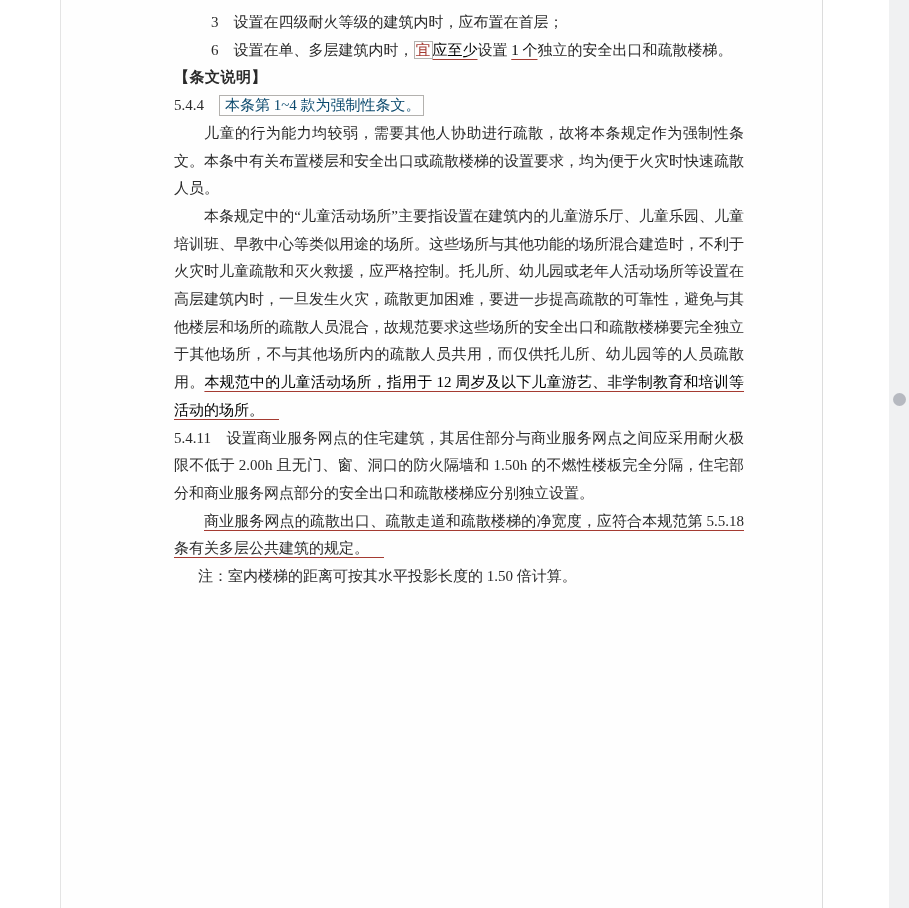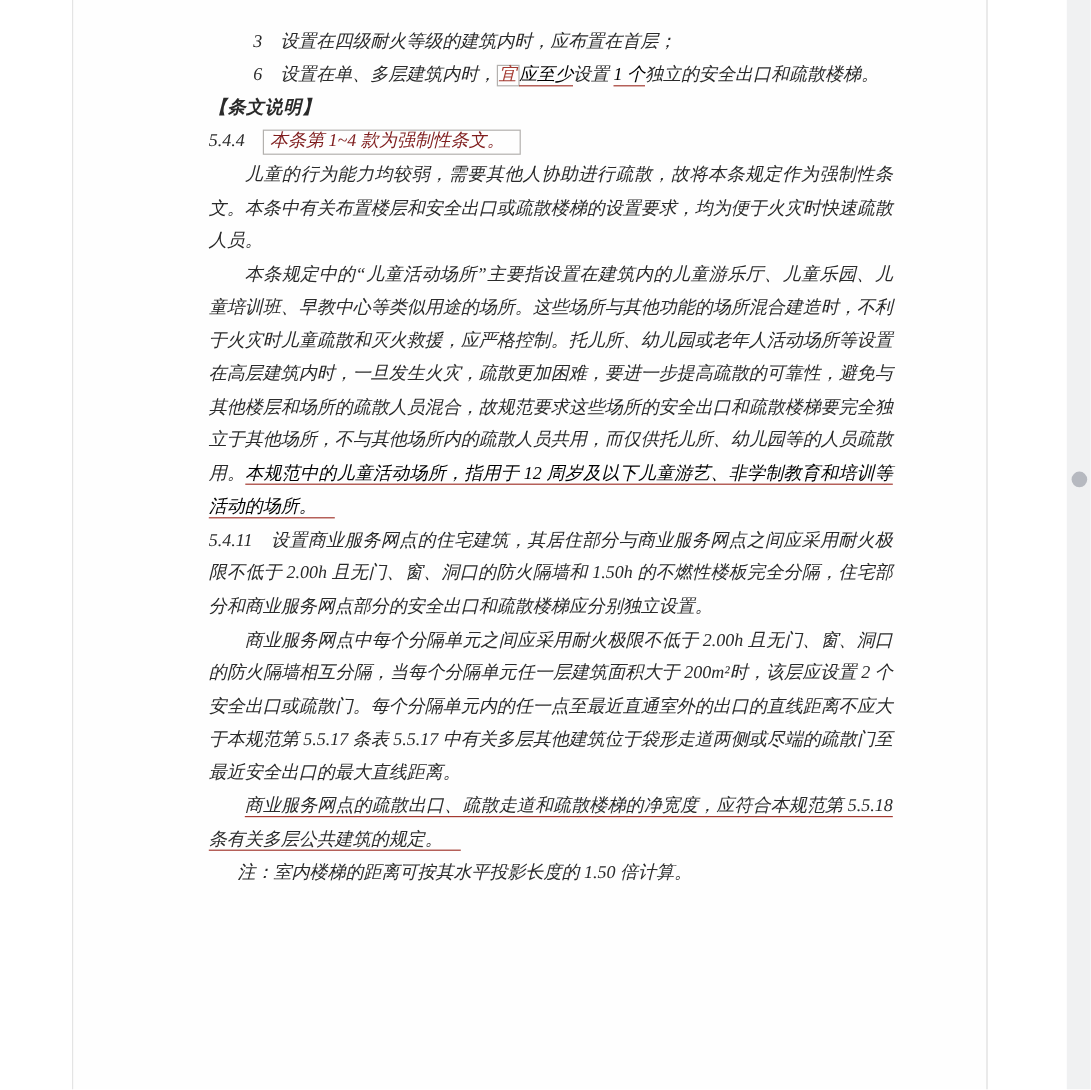--- a/index.html
+++ b/index.html
@@ -8,21 +8,21 @@
     background:#ffffff;
     font-family:"Liberation Serif","DejaVu Serif",serif;
   }
   .page{
     position:absolute; left:60px; top:0; width:761px; height:908px;
     background:#fefefe;
     border-left:1px solid #e4e4e4;
     border-right:1px solid #dcdcdc;
   }
   .content{
-    position:absolute; left:113px; top:22px; width:570px;font-style:italic;
+    position:absolute; left:113px; top:9px; width:570px;
   }
   .content p{
     margin:0; font-size:15px; line-height:27.7px;
     color:#2a2a2a; text-align:justify;
   }
   .indent{ text-indent:30px; }
   .li{ padding-left:37px; }
   .sec{ font-weight:600; letter-spacing:0.5px; }
   .note{ font-size:13px; padding-left:24px; text-align:left; color:#333; }
   .ins{
@@ -31,23 +31,23 @@
     text-decoration-thickness:1px;
     text-underline-offset:4px;
     text-decoration-color:#a43a31;
   }
   .delbox{
     color:#a43a31;
     border:1px solid #b3b1ae;
     padding:0 1px;
   }
   .kbox{
-    color:#7f1d1d;
+    color:#0c4a6e;
     border:1px solid #b3b1ae;
-    padding:1px 12px 2px 5px;
+    padding:1px 2px 2px 5px;
   }
   .strip{
     position:absolute; left:889px; top:0; width:20px; height:908px;
     background:#f0f1f2;
   }
   .dot{
     position:absolute; left:893px; top:393px; width:13px; height:13px;
     border-radius:50%;
     background:#b6b9c0;
     cursor:pointer;
@@ -77,21 +77,20 @@
 
       <p class="indent">儿童的行为能力均较弱，需要其他人协助进行疏散，故将本条规定作为强制性条文。本条中有关布置楼层和安全出口或疏散楼梯的设置要求，均为便于火灾时快速疏散人员。</p>
 
 
       <p class="indent">
         <span>本条规定中的“儿童活动场所”主要指设置在建筑内的儿童游乐厅、儿童乐园、儿童培训班、早教中心等类似用途的场所。这些场所与其他功能的场所混合建造时，不利于火灾时儿童疏散和灭火救援，应严格控制。托儿所、幼儿园或老年人活动场所等设置在高层建筑内时，一旦发生火灾，疏散更加困难，要进一步提高疏散的可靠性，避免与其他楼层和场所的疏散人员混合，故规范要求这些场所的安全出口和疏散楼梯要完全独立于其他场所，不与其他场所内的疏散人员共用，而仅供托儿所、幼儿园等的人员疏散用。</span><span class="ins">本规范中的儿童活动场所，指用于 12 周岁及以下儿童游艺、非学制教育和培训等活动的场所。　</span>
       </p>
 
       <p>5.4.11　设置商业服务网点的住宅建筑，其居住部分与商业服务网点之间应采用耐火极限不低于 2.00h 且无门、窗、洞口的防火隔墙和 1.50h 的不燃性楼板完全分隔，住宅部分和商业服务网点部分的安全出口和疏散楼梯应分别独立设置。</p>
 
-      <p class="indent">商业服务网点中每个分隔单元之间应采用耐火极限不低于 2.00h 且无门、窗、洞口的防火隔墙相互分隔，当每个分隔单元任一层建筑面积大于 200m²时，该层应设置 2 个安全出口或疏散门。每个分隔单元内的任一点至最近直通室外的出口的直线距离不应大于本规范第 5.5.17 条表 5.5.17 中有关多层其他建筑位于袋形走道两侧或尽端的疏散门至最近安全出口的最大直线距离。</p>
 
       <p class="indent ins">商业服务网点的疏散出口、疏散走道和疏散楼梯的净宽度，应符合本规范第 5.5.18 条有关多层公共建筑的规定。　</p>
 
       <p class="note">注：室内楼梯的距离可按其水平投影长度的 1.50 倍计算。</p>
 
     </div>
   </div>
 
   <div class="strip"></div>
   <div class="dot"></div>

